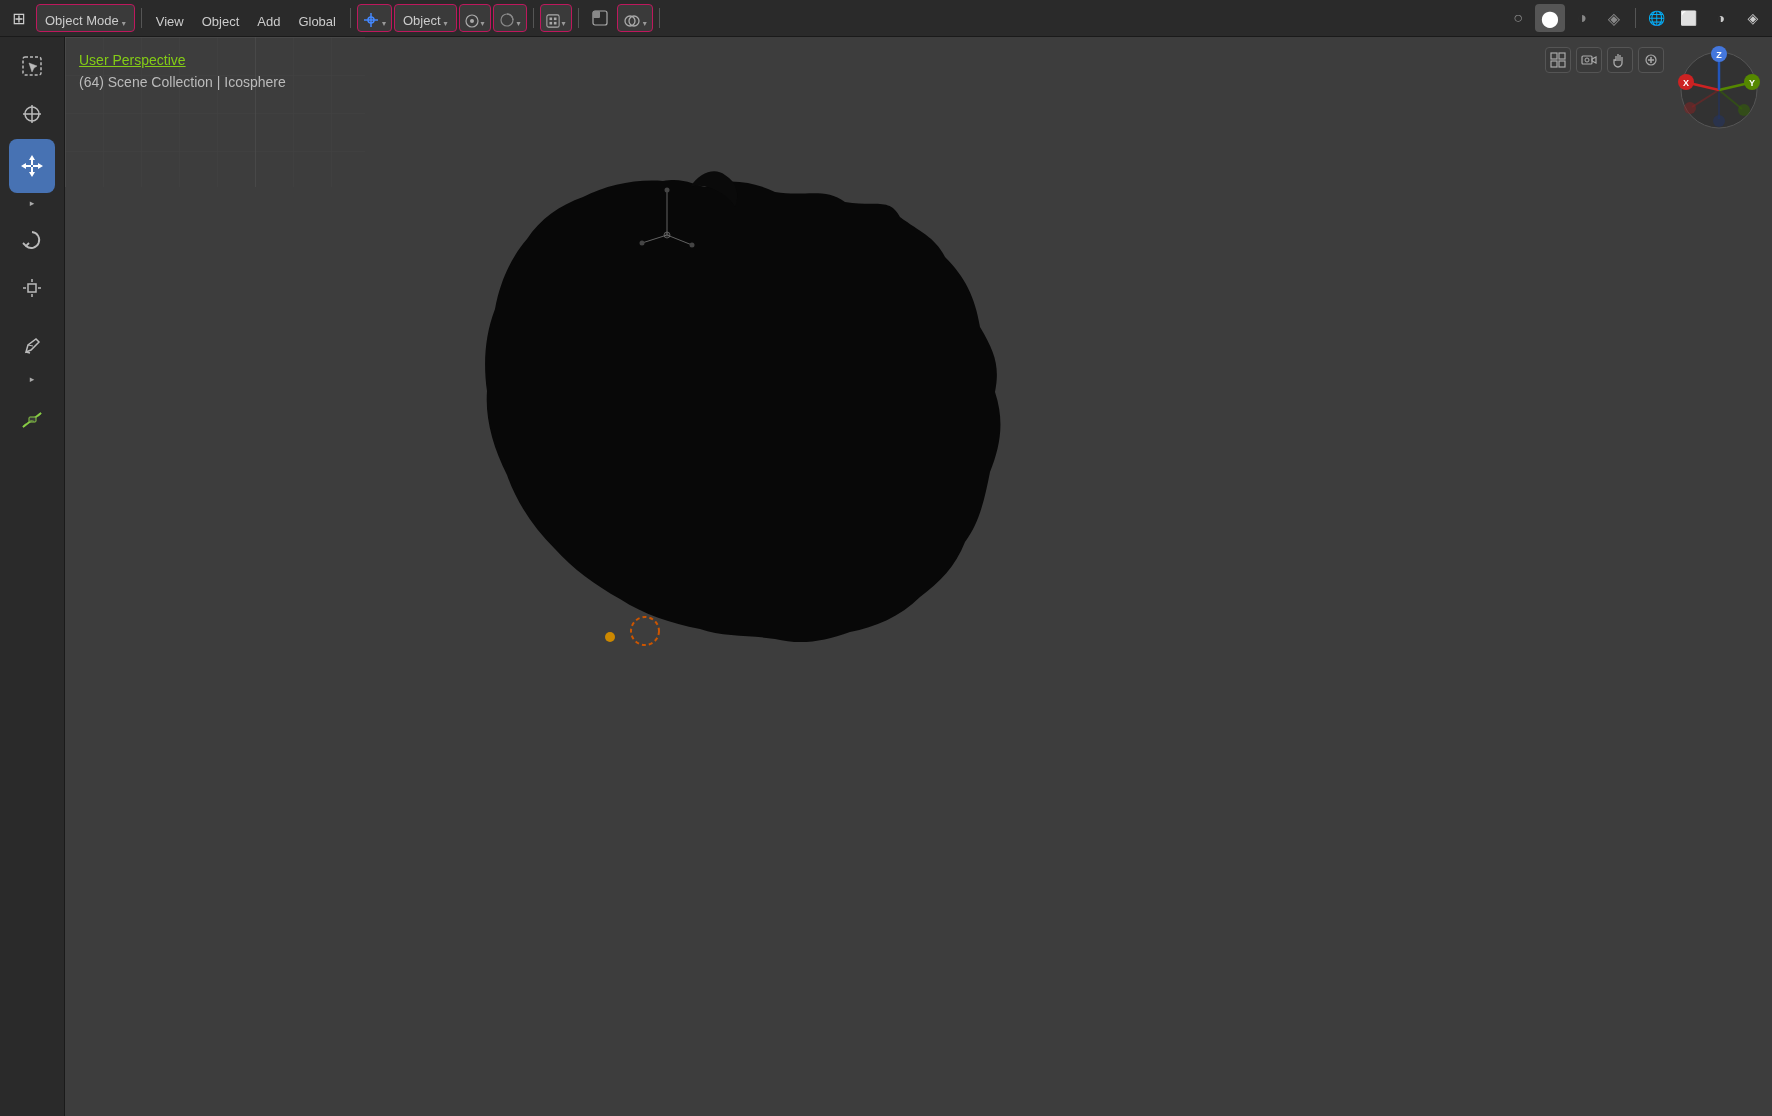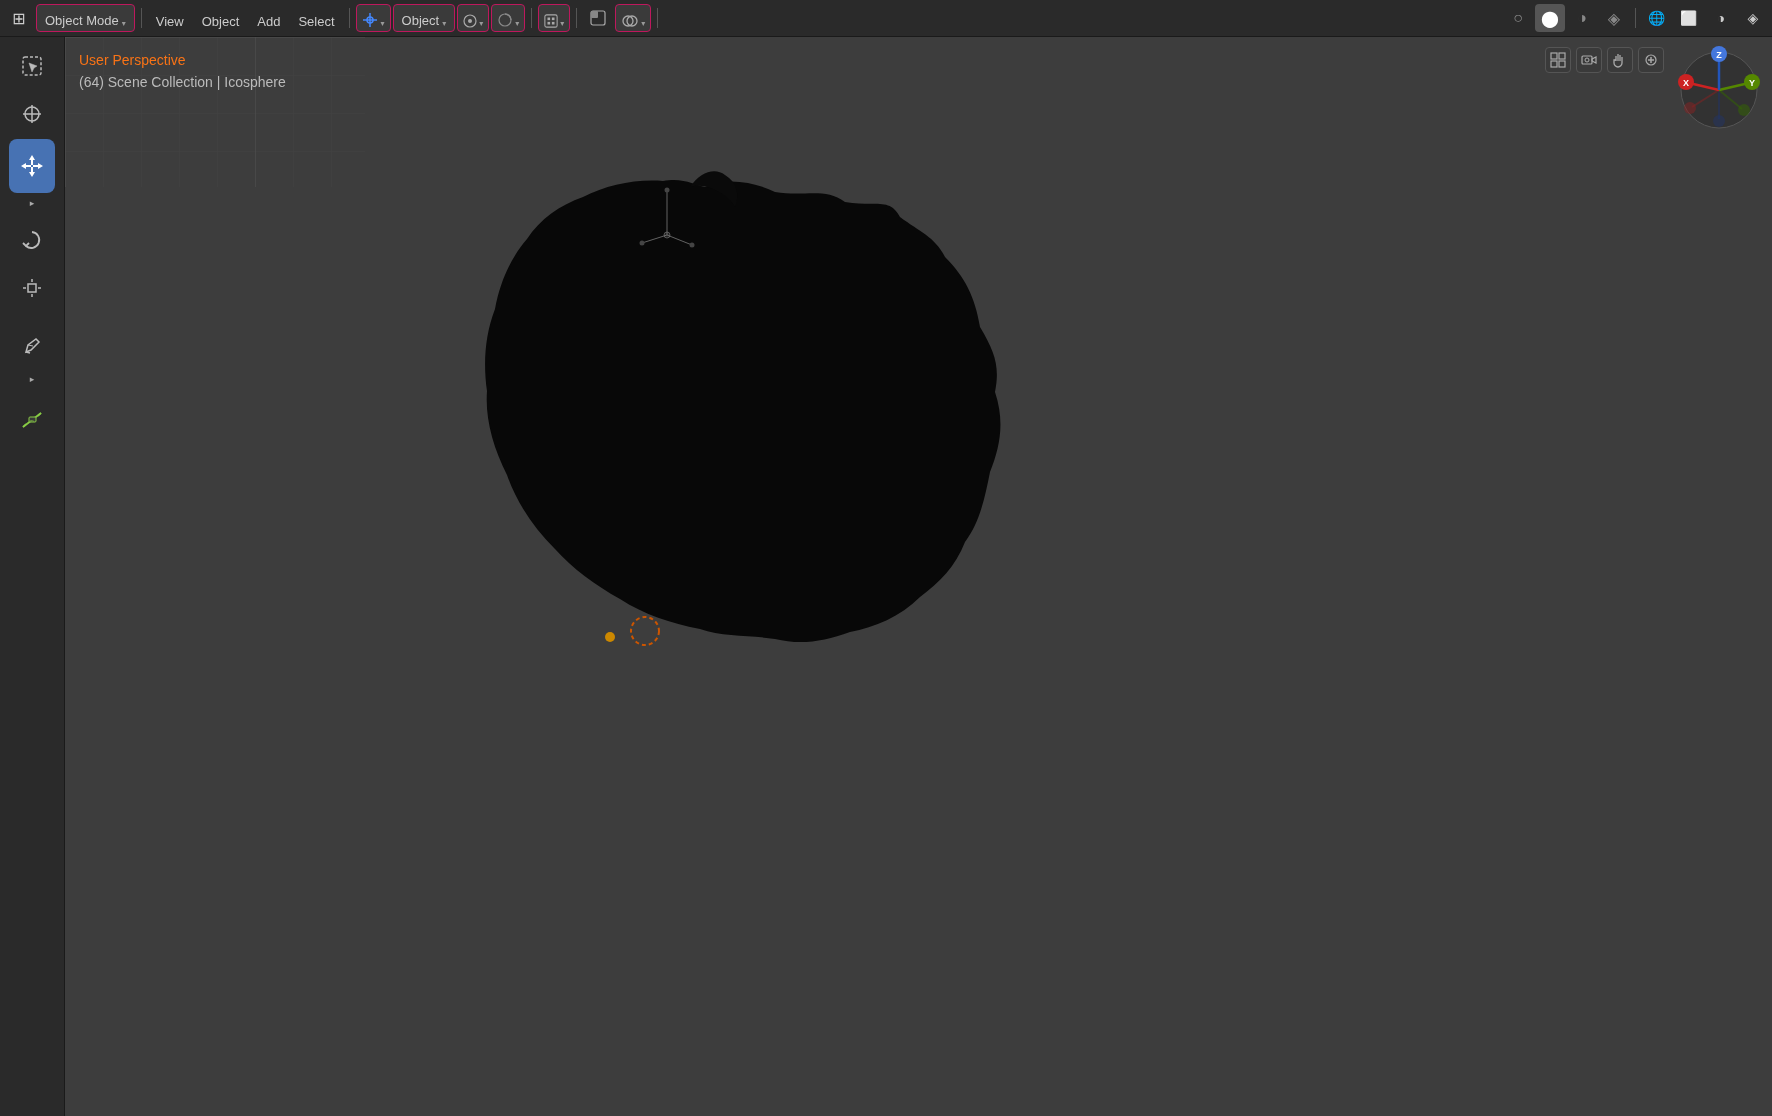--- a/index.html
+++ b/index.html
@@ -200,21 +200,21 @@
   <div class="toolbar-item">
     <span>View</span>
   </div>
   <div class="toolbar-item">
     <span>Object</span>
   </div>
   <div class="toolbar-item">
     <span>Add</span>
   </div>
   <div class="toolbar-item">
-    <span>Select</span>
+    <span>Global</span>
   </div>
 
   <div class="toolbar-separator"></div>
 
   <div class="toolbar-dropdown" style="padding:3px 5px;">
     <svg width="16" height="16" viewBox="0 0 16 16">
       <line x1="8" y1="1" x2="8" y2="15" stroke="#4488ff" stroke-width="1.5"></line>
       <line x1="1" y1="8" x2="15" y2="8" stroke="#4488ff" stroke-width="1.5"></line>
       <circle cx="8" cy="8" r="3" fill="none" stroke="#4488ff" stroke-width="1.5"></circle>
     </svg>
@@ -371,21 +371,21 @@
       </pattern>
     </defs>
     <rect width="100%" height="100%" fill="url(#largegrid)"></rect>
 
     <line x1="0" y1="620" x2="1700" y2="730" stroke="#aa2222" stroke-width="1.2" opacity="0.8"></line>
 
     <line x1="930" y1="0" x2="650" y2="1100" stroke="#668800" stroke-width="1.2" opacity="0.8"></line>
   </svg>
 
   <div id="viewport-info">
-    <div style="font-size:14px; color:#f97316;">User Perspective</div>
+    <div style="font-size:14px; color:#84cc16;text-decoration:underline;">User Perspective</div>
     <div style="font-size:14px; color:#bbbbbb;">(64) Scene Collection | Icosphere</div>
   </div>
 
   <svg id="icosphere" style="position:absolute; top:130px; left:280px; width:720px; height:540px;" viewBox="0 0 720 540" xmlns="http://www.w3.org/2000/svg">
 
     <path d="
       M 360 20
       C 380 10, 410 15, 430 25
       C 460 30, 480 20, 500 35
       C 530 40, 545 30, 555 50

